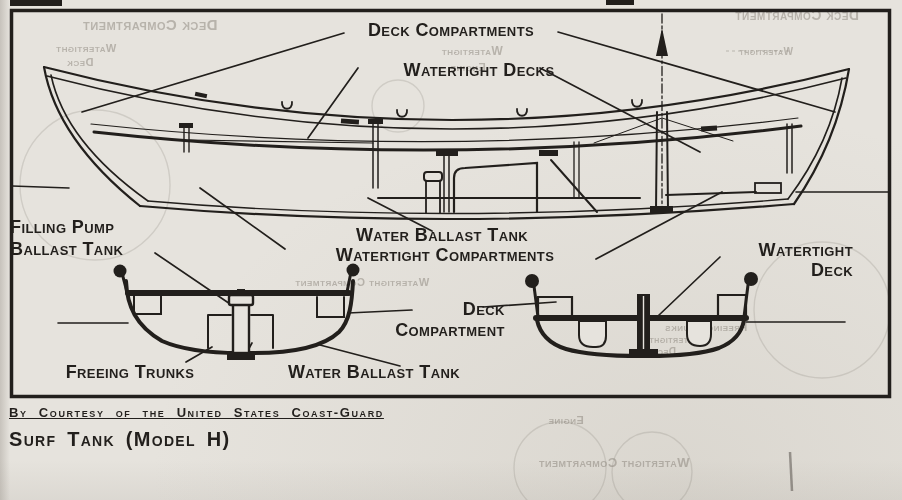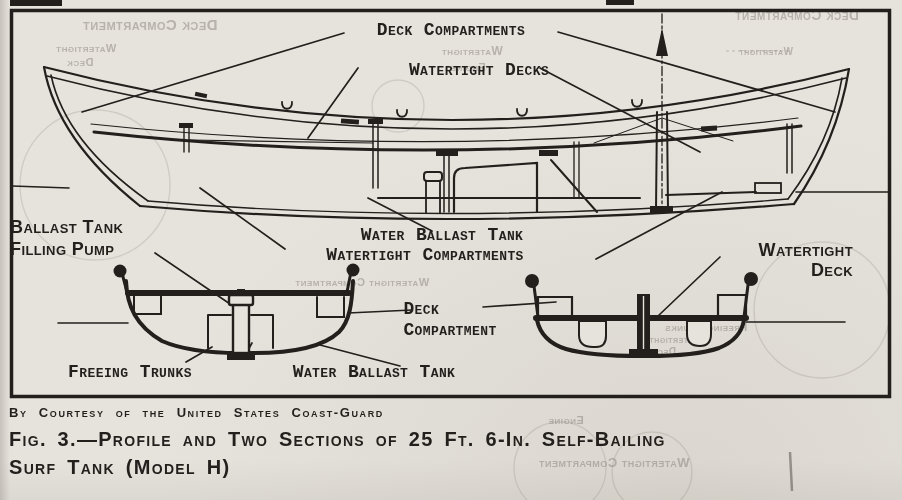--- a/index.html
+++ b/index.html
@@ -10,30 +10,30 @@
       linear-gradient(90deg, rgba(148,142,134,.38), rgba(148,142,134,0) 10px),
       linear-gradient(0deg, rgba(160,154,146,.15), rgba(160,154,146,0) 40px),
       #e6e3dd;
     font-family:"Liberation Sans",sans-serif;
   }
   .lbl{
     position:absolute;font-weight:700;font-variant:small-caps;
     color:#221f1c;letter-spacing:.4px;white-space:nowrap;
     line-height:20px;font-size:18px;z-index:3;
   }
-  .ctr{transform:translateX(-50%);text-align:left;font-family:Liberation Mono, monospace;}
+  .ctr{transform:translateX(-50%);text-align:right;}
   .rgt{transform:translateX(-100%);text-align:right;}
   .bt{
     position:absolute;font-weight:700;font-variant:small-caps;
     color:rgba(120,113,103,.42);white-space:nowrap;z-index:1;
     transform:translateX(-50%) scaleX(-1);filter:blur(.4px);letter-spacing:.5px;
   }
   #credit{
     position:absolute;left:9px;top:405px;z-index:3;font-weight:700;
-    font-variant:small-caps;font-size:13px;letter-spacing:1.6px;word-spacing:6px;color:#221f1c;
+    font-variant:small-caps;font-size:13px;letter-spacing:1.6px;word-spacing:6px;color:#221f1c;text-decoration:underline;
   }
   #caption{
     position:absolute;left:9px;top:425px;z-index:3;font-weight:700;
     font-variant:small-caps;font-size:20px;letter-spacing:1.3px;word-spacing:4px;
     line-height:28px;color:#221f1c;white-space:nowrap;
   }
   svg{position:absolute;left:0;top:0;z-index:2;}
   .ink{stroke:#221f1c;fill:none;stroke-linecap:round;}
   .fill{fill:#221f1c;stroke:none;}
   .paperfill{fill:#e6e3dd;stroke:#221f1c;}
@@ -166,39 +166,38 @@
       <rect class="fill" x="637" y="294" width="13" height="60"></rect>
       <line x1="643.5" y1="296" x2="643.5" y2="352" stroke="#e6e3dd" stroke-width="1.4"></line>
       <rect class="fill" x="629" y="349" width="29" height="9"></rect>
     </g>
   </svg>
 
   <div class="lbl ctr" style="left:451px;top:20px;">Deck Compartments</div>
   <div class="lbl ctr" style="left:451px;top:60px;margin-left:28px;">Watertight Decks</div>
 
   <div class="lbl" style="left:10px;top:216px;line-height:22px;">
+    <div>Filling Pump</div>
     <div>Ballast Tank</div>
-    <div>Filling Pump</div>
   </div>
 
   <div class="lbl ctr" style="left:442px;top:225px;">Water Ballast Tank</div>
-  <div class="lbl ctr" style="left:425px;top:245px;">Watertight Compartments</div>
+  <div class="lbl ctr" style="left:445px;top:245px;">Watertight Compartments</div>
 
   <div class="lbl rgt" style="left:853px;top:240px;">
     <div>Watertight</div>
     <div>Deck</div>
   </div>
 
   <div class="lbl ctr" style="left:450px;top:299px;line-height:21px;">
     <div>Deck</div>
     <div>Compartment</div>
   </div>
 
   <div class="lbl ctr" style="left:130px;top:362px;">Freeing Trunks</div>
   <div class="lbl ctr" style="left:374px;top:362px;">Water Ballast Tank</div>
 
   <div id="credit">By Courtesy of the United States Coast-Guard</div>
   <div id="caption">
-    <div>Fig. 3.—Profile and Two Sections of 25 Ft. 6-In. Self-Bailing</div>
     <div>Surf Tank (Model H)</div>
   </div>
 
 </div>
 
 </body></html>

